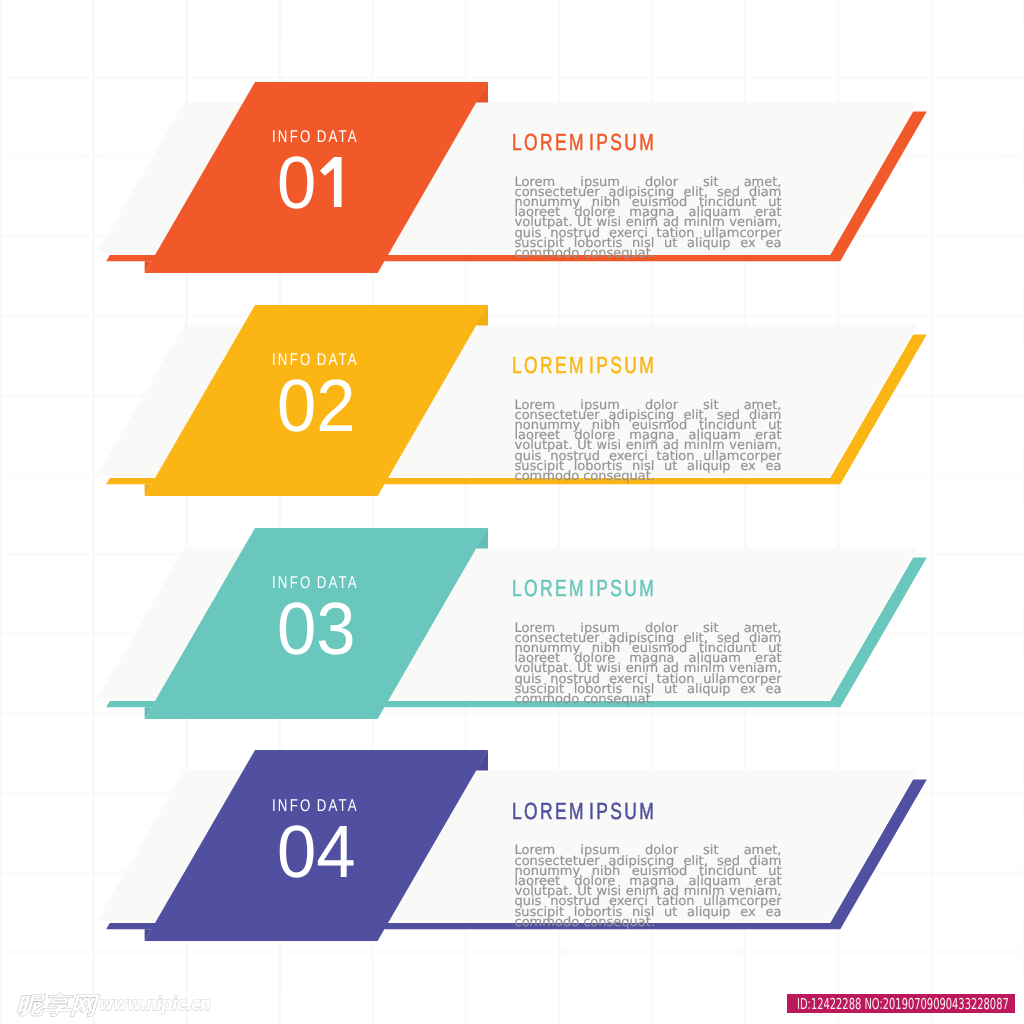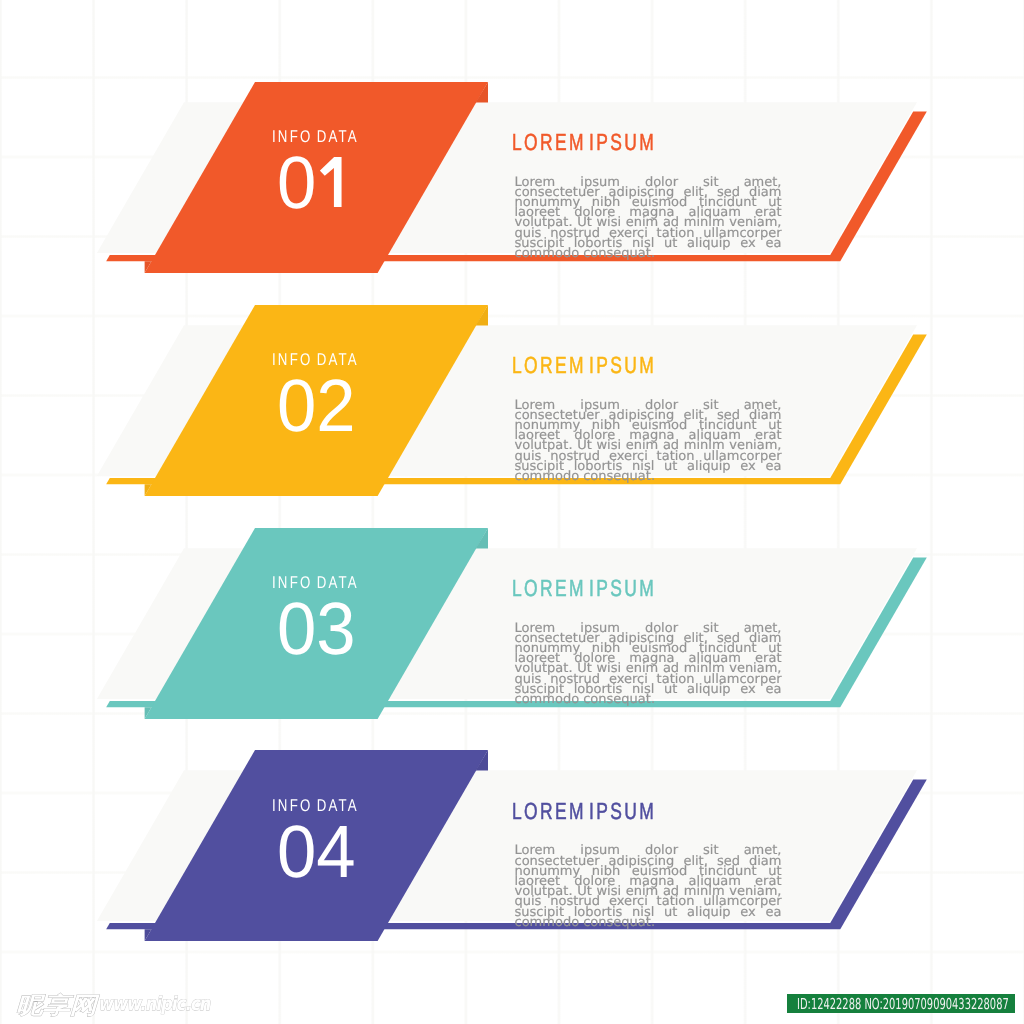--- a/index.html
+++ b/index.html
@@ -38,21 +38,21 @@
       color:transparent;-webkit-text-stroke:0.9px #c9c9c9;}
   .wm-brand{position:absolute;left:15.6px;top:994.5px;font-size:23px;
       line-height:23px;letter-spacing:0px;color:#ffffff;
       -webkit-text-stroke:0.75px #b4b4b4;paint-order:stroke fill;
       transform:scaleX(1.17);transform-origin:left top;}
   .wm-site{position:absolute;left:98.5px;top:995.4px;font-size:19px;
       line-height:19px;letter-spacing:-0.9px;color:#ffffff;
       -webkit-text-stroke:0.75px #bfbfbf;paint-order:stroke fill;
       transform:scaleX(0.85);transform-origin:left top;}
   .idbadge{position:absolute;left:787px;top:994px;width:228px;height:18.5px;
-     background:#15803d;font-family:"DejaVu Sans",sans-serif;}
+     background:#be185d;font-family:"DejaVu Sans",sans-serif;}
   .idbadge span{position:absolute;left:10.3px;top:2.6px;font-size:15px;
      line-height:15px;color:#f0f0f0;white-space:nowrap;letter-spacing:0px;
      transform:scaleX(0.66);transform-origin:left top;}
 </style>
 </head>
 <body>
 
 <div id="stage">
   <div class="grid"></div>
   <div id="banners">

